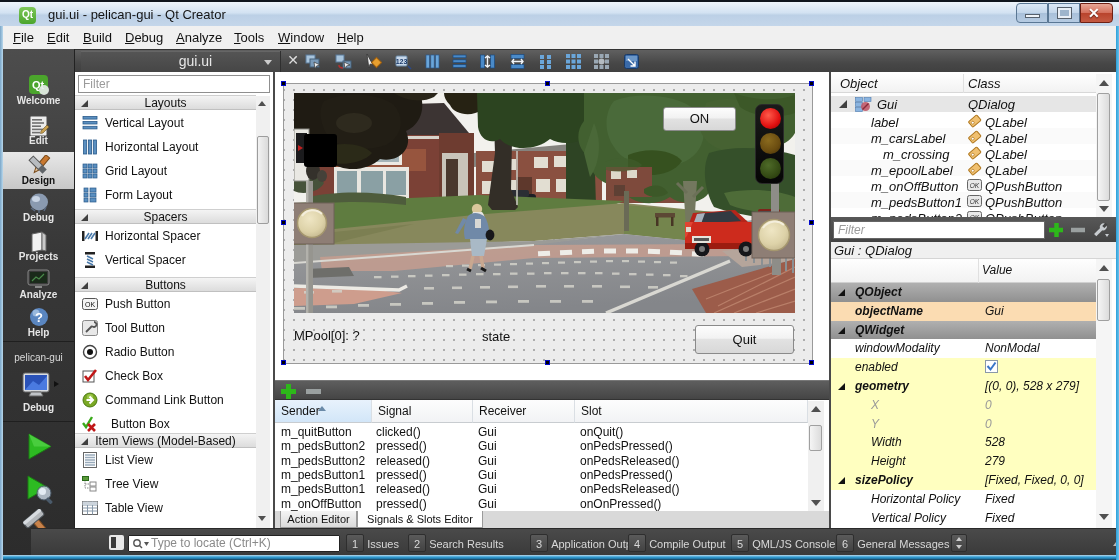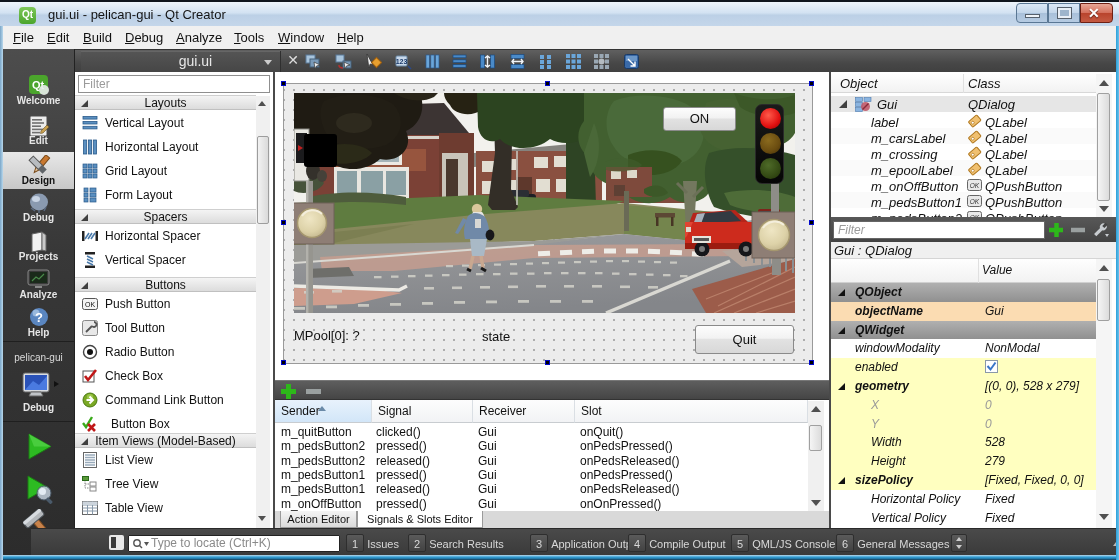--- a/index.html
+++ b/index.html
@@ -787,21 +787,21 @@
       </svg>
     <div class="otext" style="left:154px;top:43px;">QLabel</div>
     <div class="otext" style="left:40px;top:59px;">m_carsLabel</div>
     <svg class="abs" style="left:136px;top:58px" width="15" height="14">
         <g transform="rotate(-40 7 7)">
           <rect x="2" y="4" width="11" height="7" rx="1" fill="#f0c070" stroke="#b07820"></rect>
           <circle cx="5" cy="7.5" r="1.4" fill="#fff" stroke="#b07820" stroke-width="0.7"></circle>
         </g>
       </svg>
     <div class="otext" style="left:154px;top:59px;">QLabel</div>
-    <div class="otext" style="left:40px;top:75px;">m_crossing</div>
+    <div class="otext" style="left:52px;top:75px;">m_crossing</div>
     <svg class="abs" style="left:136px;top:74px" width="15" height="14">
         <g transform="rotate(-40 7 7)">
           <rect x="2" y="4" width="11" height="7" rx="1" fill="#f0c070" stroke="#b07820"></rect>
           <circle cx="5" cy="7.5" r="1.4" fill="#fff" stroke="#b07820" stroke-width="0.7"></circle>
         </g>
       </svg>
     <div class="otext" style="left:154px;top:75px;">QLabel</div>
     <div class="otext" style="left:40px;top:91px;">m_epoolLabel</div>
     <svg class="abs" style="left:136px;top:90px" width="15" height="14">
         <g transform="rotate(-40 7 7)">

